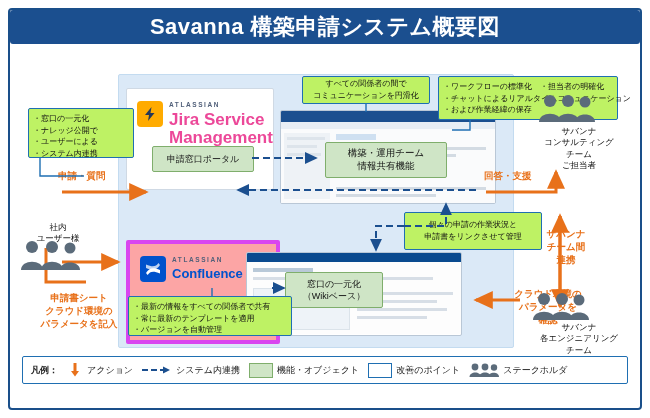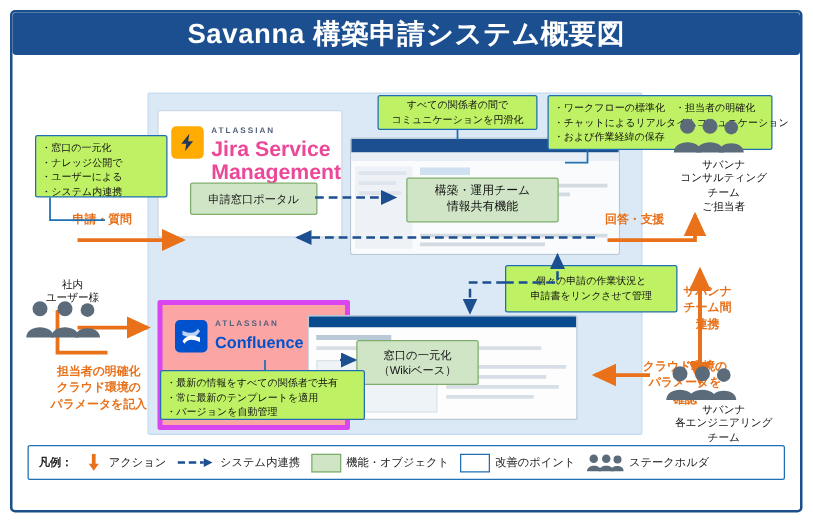--- a/index.html
+++ b/index.html
@@ -270,21 +270,21 @@
   <div class="act" style="left:58px;top:170px;">申請・質問</div>
   <div class="act" style="left:484px;top:170px;">回答・支援</div>
 
   <div class="act center" style="left:526px;top:228px;width:80px;">
     <div>サバンナ</div>
     <div>チーム間</div>
     <div>連携</div>
   </div>
 
   <div class="act center" style="left:24px;top:292px;width:110px;">
-    <div>担当者の明確化</div>
+    <div>申請書シート</div>
     <div>クラウド環境の</div>
     <div>パラメータを記入</div>
   </div>
 
   <div class="act center" style="left:498px;top:288px;width:100px;">
     <div>クラウド環境の</div>
     <div>パラメータを</div>
     <div>確認</div>
   </div>
 

